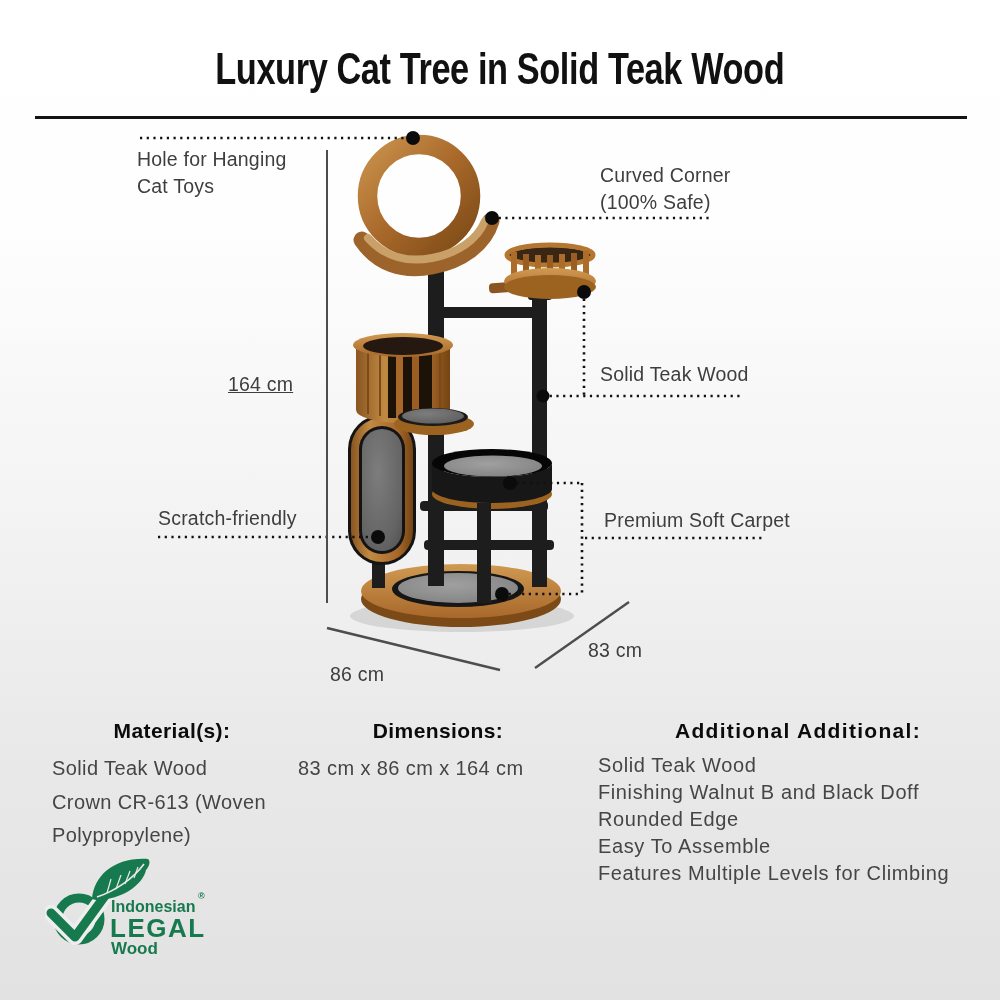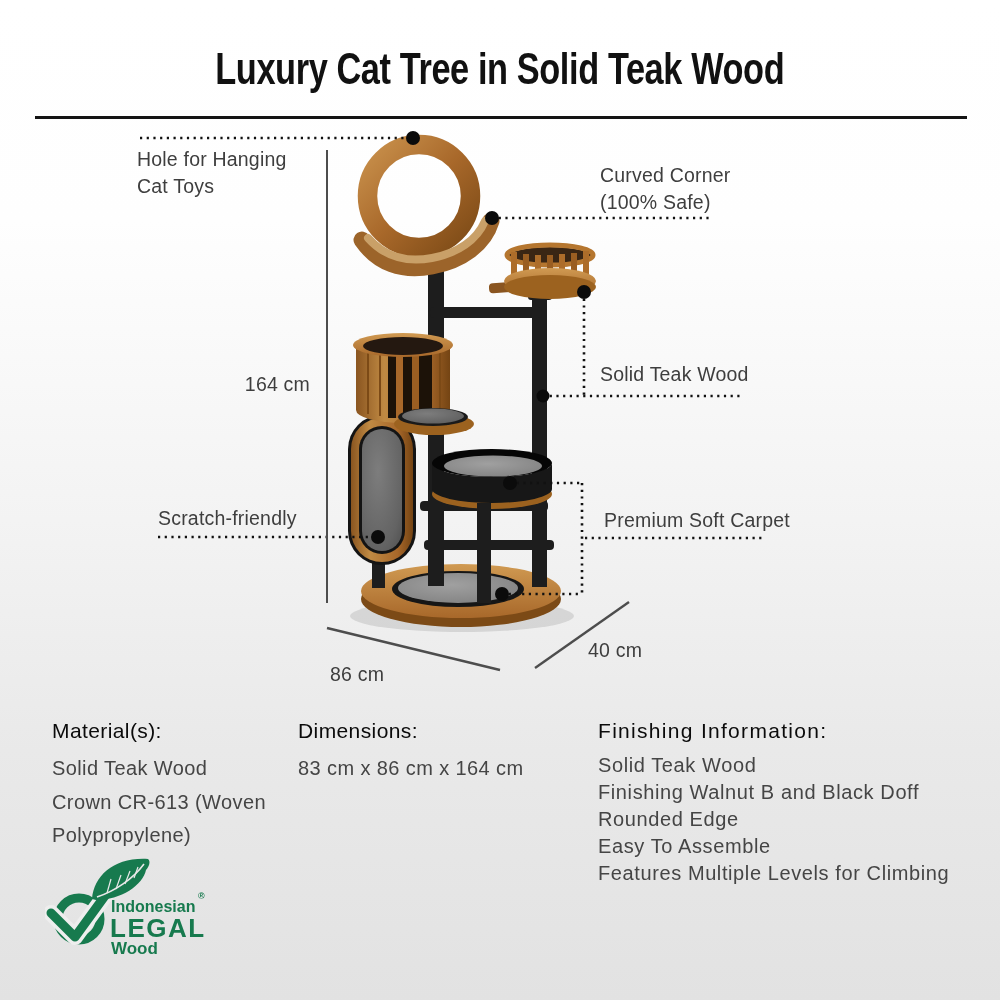--- a/index.html
+++ b/index.html
@@ -15,32 +15,32 @@
     display:inline-block;font-size:44px;line-height:50px;font-weight:800;color:#111;
     letter-spacing:-0.5px;transform:scaleX(0.78);transform-origin:50% 50%;white-space:nowrap;
   }
   .title-rule{left:35px;top:116px;width:932px;height:3px;background:#141414;}
   
   .callout{
     font-size:19.5px;line-height:26.5px;color:#3e3e3e;letter-spacing:0.2px;
   }
   .c-hole{left:137px;top:146px;width:175px;}
   .c-curved{left:600px;top:162px;width:165px;}
-  .c-height{left:228px;top:371px;width:82px;text-align:right;}
+  .c-height{left:228px;top:371px;width:82px;text-align:left;text-decoration:underline;}
   .c-teak{left:600px;top:361px;width:200px;}
   .c-scratch{left:158px;top:505px;width:200px;}
   .c-carpet{left:604px;top:507px;width:240px;}
   .c-w86{left:330px;top:661px;width:90px;}
   .c-d83{left:588px;top:637px;width:90px;}
   
   .spec-col{top:719px;}
   .col-materials{left:52px;width:240px;}
   .col-dimensions{left:298px;width:280px;}
   .col-additional{left:598px;width:400px;}
-  .spec-head{font-size:21px;font-weight:400;color:#0b0b0b;letter-spacing:0.4px;margin:0 0 9px 0;}
+  .spec-head{font-size:21px;font-weight:700;color:#0b0b0b;letter-spacing:0.4px;margin:0 0 9px 0;text-align:center;}
   .col-additional .spec-head{letter-spacing:1.3px;}
   .spec-body{font-size:20px;color:#454545;letter-spacing:0.4px;}
   .col-materials .spec-body,.col-dimensions .spec-body{line-height:33.5px;}
   .col-additional .spec-body{line-height:27px;letter-spacing:0.6px;}
   svg{display:block;}
   svg text{font-family:"Liberation Sans","DejaVu Sans",sans-serif;}
 </style>
 </head>
 <body>
 
@@ -175,35 +175,35 @@
   </g>
 </svg>
 
 <div class="abs callout c-hole">Hole for Hanging Cat Toys</div>
 <div class="abs callout c-curved">Curved Corner (100% Safe)</div>
 <div class="abs callout c-height">164 cm</div>
 <div class="abs callout c-teak">Solid Teak Wood</div>
 <div class="abs callout c-scratch">Scratch-friendly</div>
 <div class="abs callout c-carpet">Premium Soft Carpet</div>
 <div class="abs callout c-w86">86 cm</div>
-<div class="abs callout c-d83">40 cm</div>
+<div class="abs callout c-d83">83 cm</div>
 
 <div class="abs spec-col col-materials">
   <div class="spec-head">Material(s):</div>
   <div class="spec-body">Solid Teak Wood</div>
   <div class="spec-body">Crown CR-613 (Woven Polypropylene)</div>
 </div>
 
 <div class="abs spec-col col-dimensions">
   <div class="spec-head">Dimensions:</div>
   <div class="spec-body">83 cm x 86 cm x 164 cm</div>
 </div>
 
 <div class="abs spec-col col-additional">
-  <div class="spec-head">Finishing Information:</div>
+  <div class="spec-head">Additional Additional:</div>
   <div class="spec-body">Solid Teak Wood</div>
   <div class="spec-body">Finishing Walnut B and Black Doff</div>
   <div class="spec-body">Rounded Edge</div>
   <div class="spec-body">Easy To Assemble</div>
   <div class="spec-body">Features Multiple Levels for Climbing</div>
 </div>
 
 <svg class="abs" style="left:45px;top:851px;" width="180" height="115" viewBox="0 0 180 115">
   <g>
     <circle cx="34" cy="68" r="21" fill="none" stroke="#177a4e" stroke-width="9"></circle>

